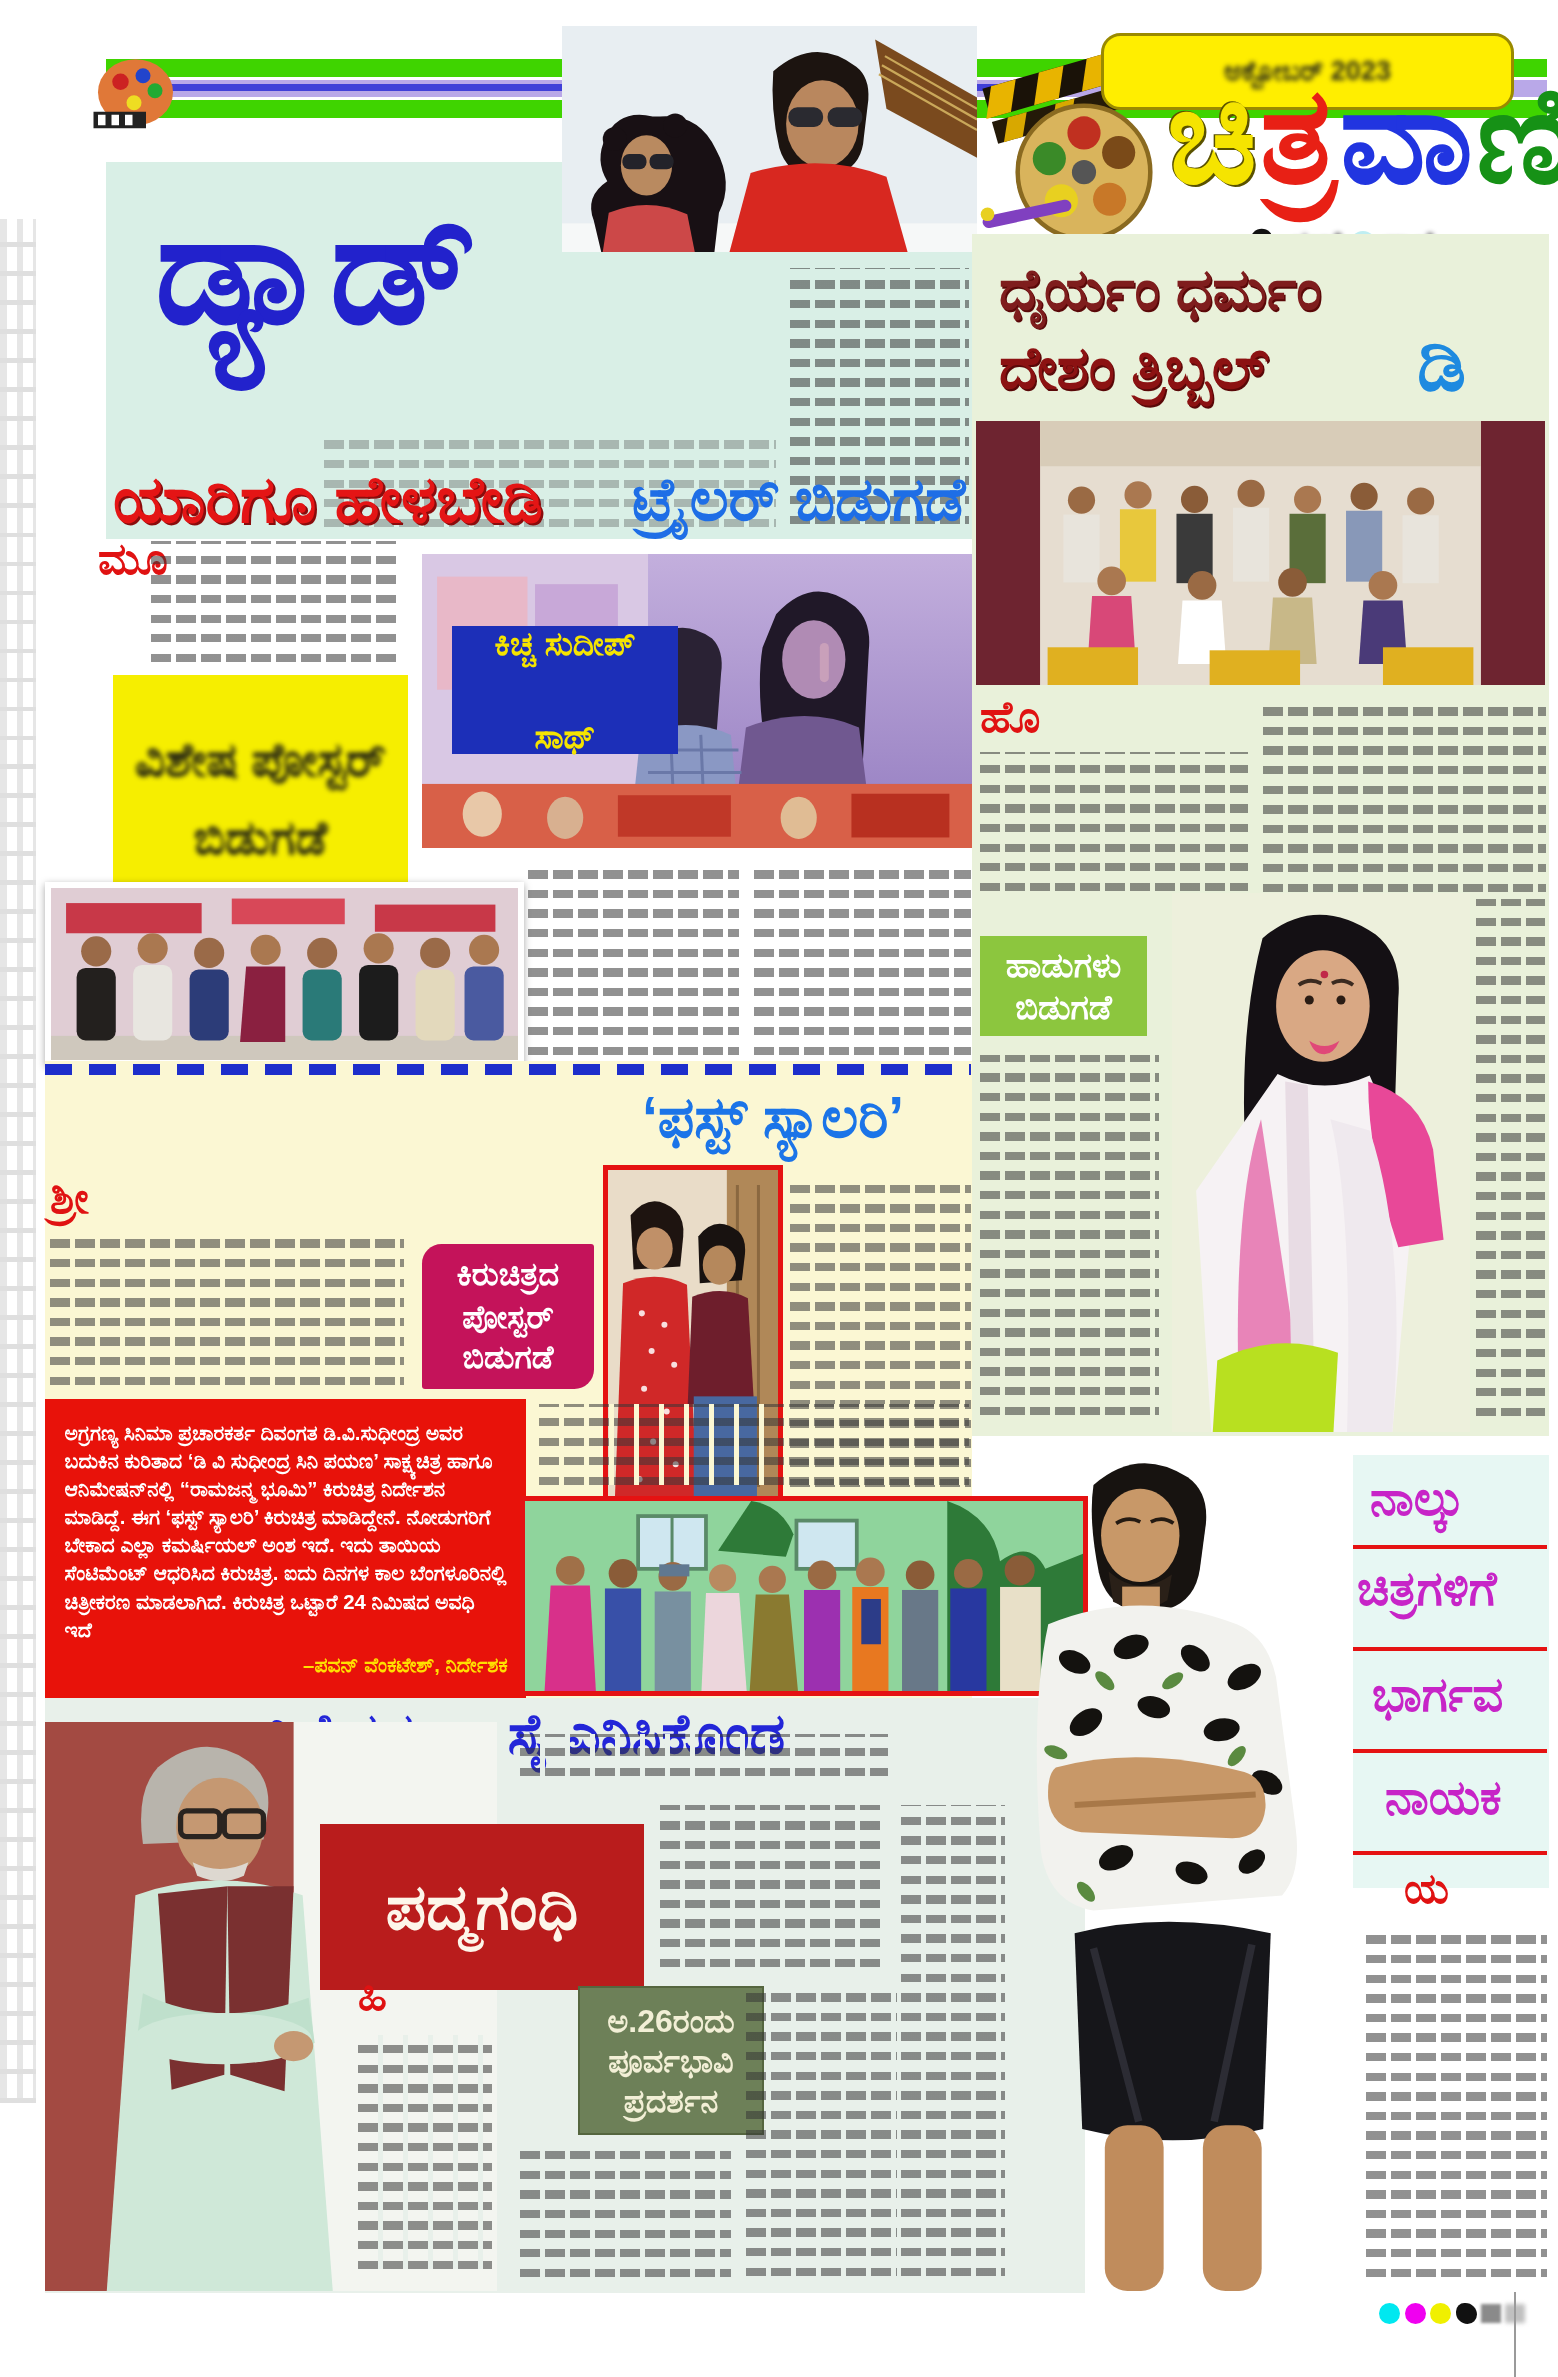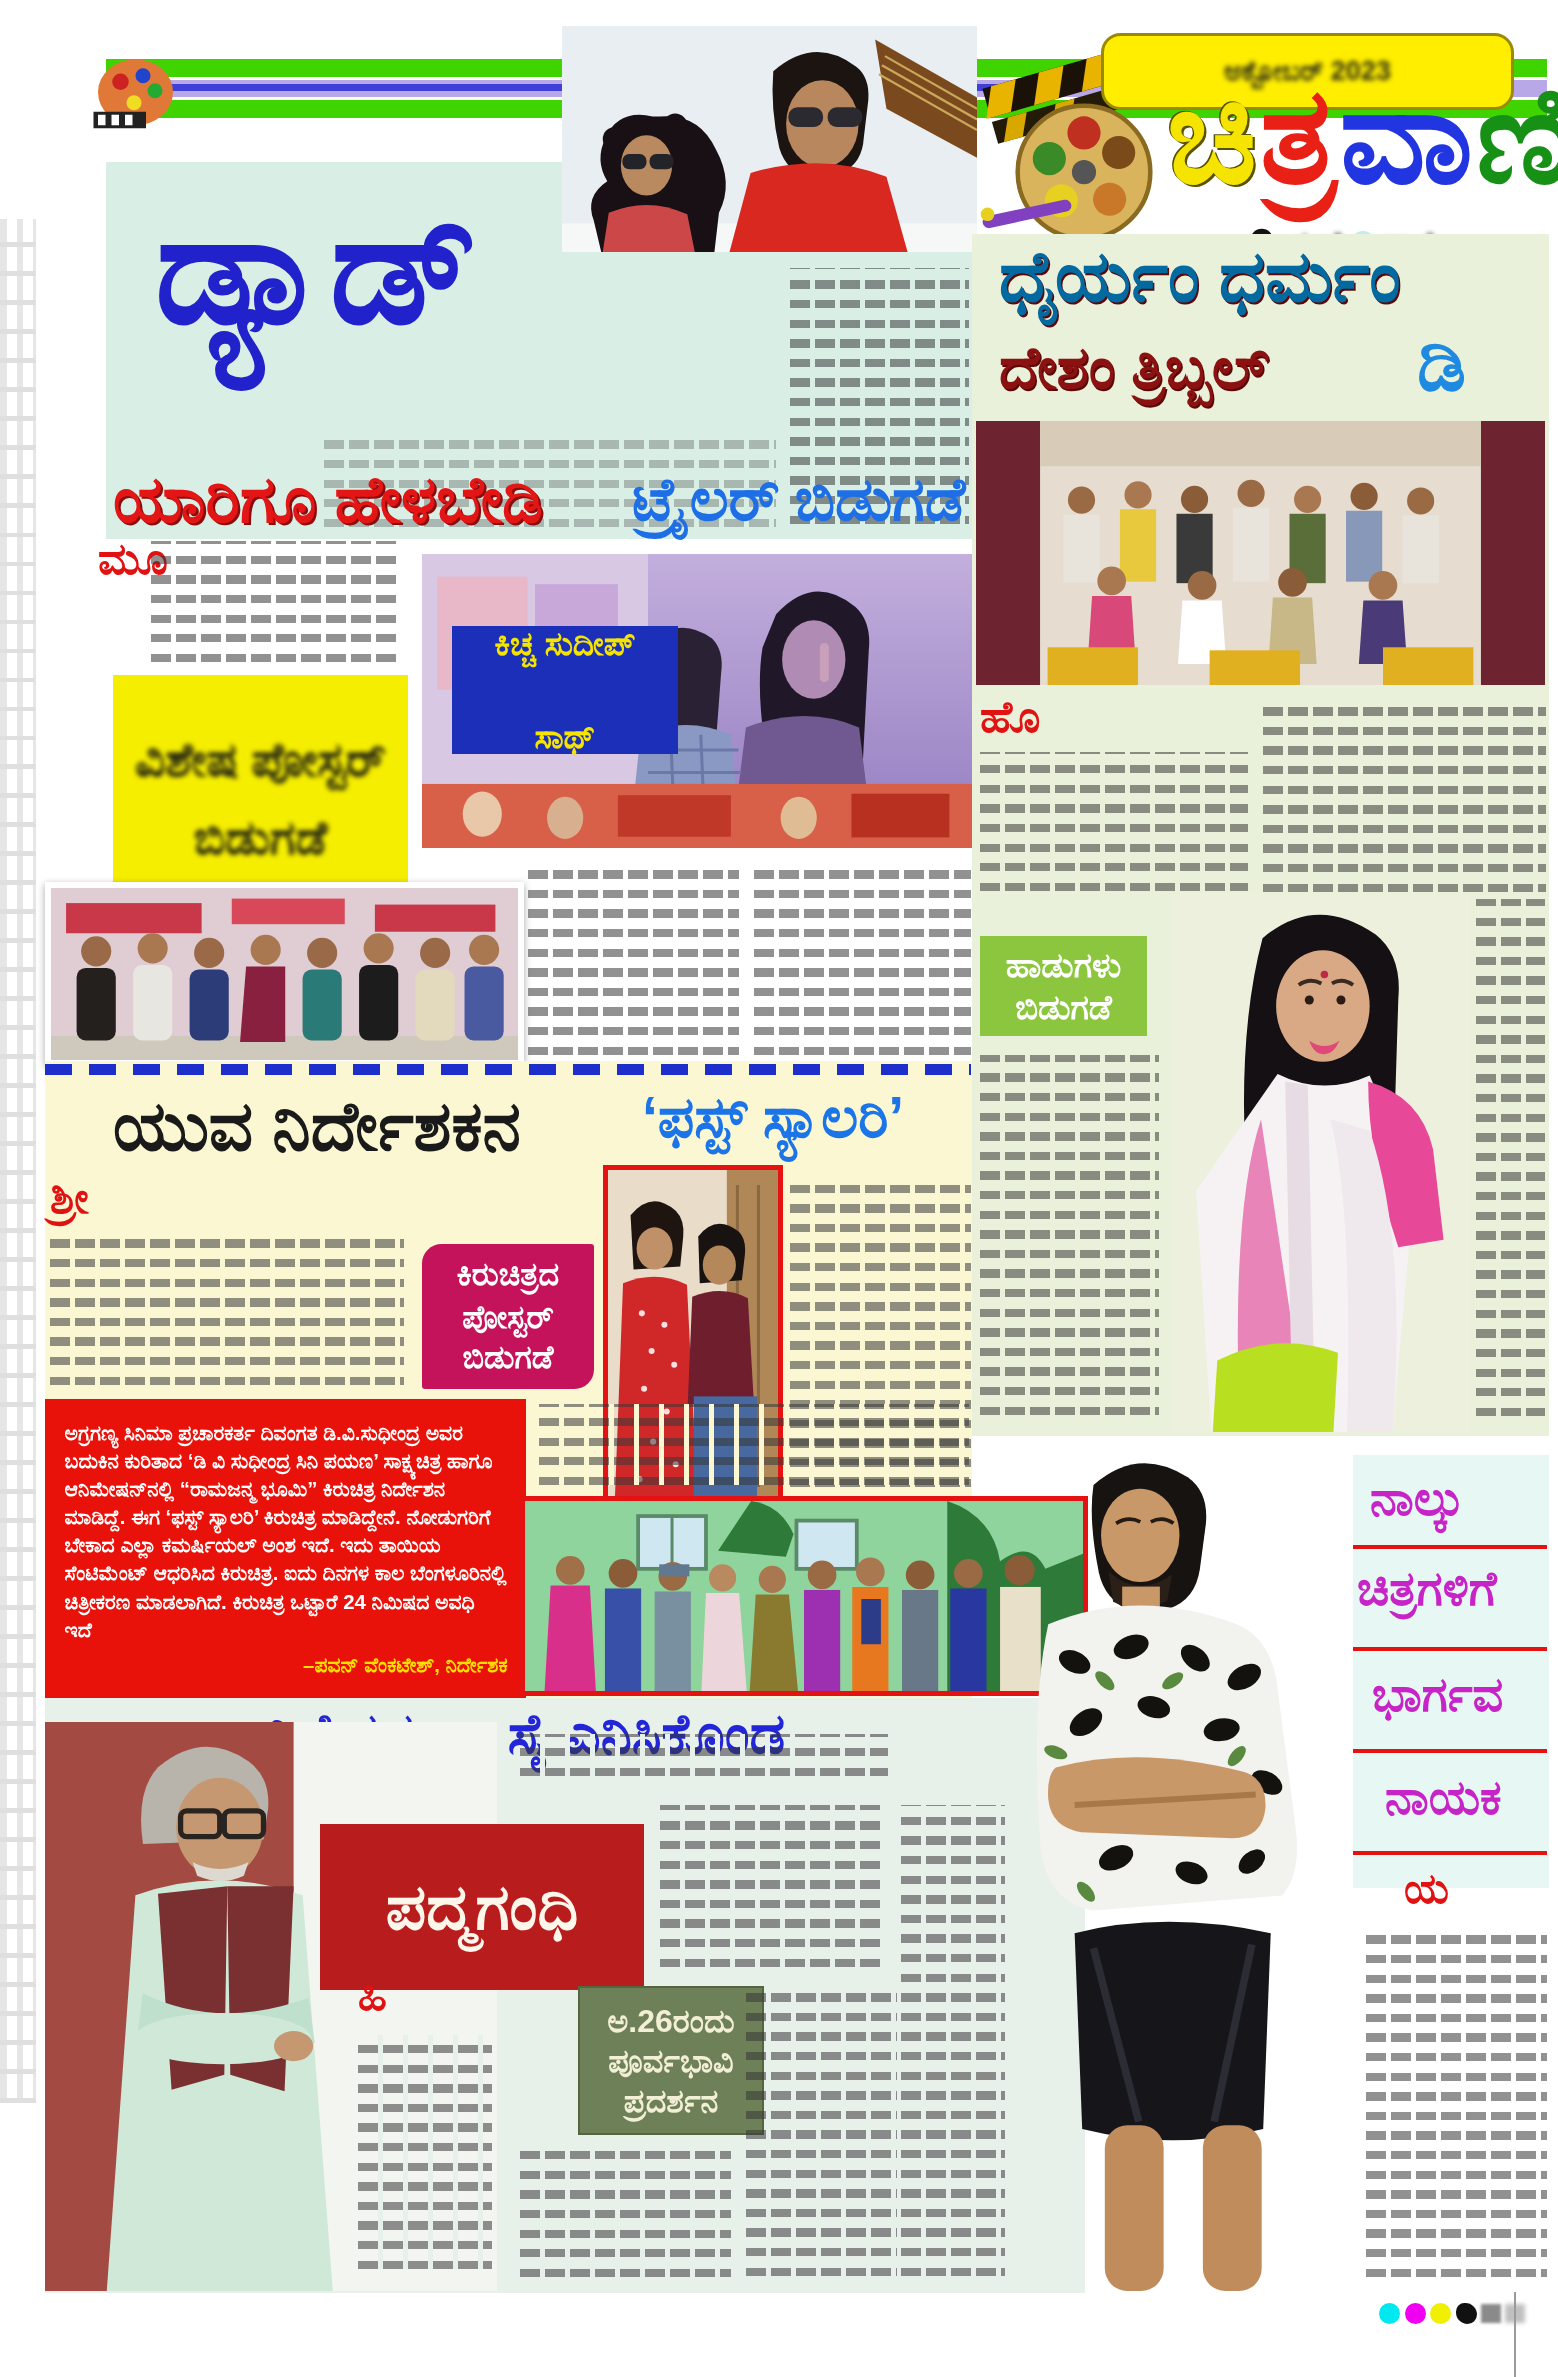--- a/index.html
+++ b/index.html
@@ -207,21 +207,20 @@
         <circle cx="575" cy="82" r="20" fill="#aa7850"></circle>
           <rect x="549" y="104" width="52" height="98" rx="12" fill="#4a5aa0"></rect>
       </g>
     </svg>
   </div>
   <div class="nz" style="left:528px;top:867px;width:211px;height:188px;--bg:#ffffff;"></div>
   <div class="nz" style="left:754px;top:867px;width:217px;height:188px;--bg:#ffffff;"></div>
 
   <div class="abs" style="left:45px;top:1061px;width:927px;height:695px;background:#fbf7d3;"></div>
   <div class="dash-div" style="left:45px;top:1064px;width:926px;"></div>
-  <div class="hl" style="left:113px;top:1091px;font-size:69px;color:#1a1a1a;">ಯುವ ನಿರ್ದೇಶಕನ</div>
   <div class="hl" style="left:642px;top:1088px;font-size:57px;color:#1b74e8;">‘ಫಸ್ಟ್ ಸ್ಯಾಲರಿ’</div>
   <div class="dropcap" style="left:50px;top:1176px;font-size:44px;">ಶ್ರೀ</div>
   <div class="nz" style="left:50px;top:1230px;width:354px:height:151px;height:151px;--bg:#fbf7d3;"></div>
   <div class="nz" style="left:50px;top:1230px;width:354px;height:155px;--bg:#fbf7d3;"></div>
 
   <div class="label-box" style="left:422px;top:1244px;width:172px;height:145px;background:#c4135a;border-radius:19.6px 3px 19.6px 3px;">
     <span style="font-size:32px;color:#fff;font-family:Liberation Mono, monospace;">ಕಿರುಚಿತ್ರದ</span>
     <span style="font-size:32px;color:#fff;">ಪೋಸ್ಟರ್</span>
     <span style="font-size:32px;color:#fff;">ಬಿಡುಗಡೆ</span>
   </div>
@@ -327,21 +326,21 @@
   <div class="label-box" style="left:578px;top:1986px;width:182px;height:145px;background:#6d8058;border:2.3px solid #55663f;">
     <span style="font-size:32px;color:#f2efd6;">ಅ.26ರಂದು</span>
     <span style="font-size:32px;color:#f2efd6;">ಪೂರ್ವಭಾವಿ</span>
     <span style="font-size:32px;color:#f2efd6;">ಪ್ರದರ್ಶನ</span>
   </div>
   <div class="nz" style="left:520px;top:2145px;width:211px;height:132px;--bg:#e8f0ea;"></div>
   <div class="nz" style="left:746px;top:1990px;width:151px;height:286px;--bg:#e8f0ea;"></div>
   <div class="nz" style="left:901px;top:1805px;width:104px;height:471px;--bg:#e8f0ea;"></div>
 
   <div class="abs" style="left:972px;top:234px;width:577px;height:1202px;background:#e9f1da;"></div>
-  <div class="hl" style="left:999px;top:240px;font-size:71px;color:#0369a1;text-shadow:1.5px 1.5px 0 #5a0808;">ಧೈರ್ಯಂ ಧರ್ಮಂ</div>
+  <div class="hl" style="left:999px;top:260px;font-size:57px;color:#7f1d1d;text-shadow:1.5px 1.5px 0 #5a0808;">ಧೈರ್ಯಂ ಧರ್ಮಂ</div>
   <div class="hl" style="left:999px;top:338px;font-size:59px;color:#8c1212;text-shadow:1.5px 1.5px 0 #5a0808;">ದೇಶಂ ತ್ರಿಬ್ಬಲ್</div>
   <div class="hl" style="left:1417px;top:323px;font-size:78px;color:#1e8ae0;">ಡಿ</div>
 
   <div class="photo-frame" style="left:976px;top:421px;width:569px;height:264px;">
     <svg width="569" height="264" viewBox="0 0 755 350" preserveAspectRatio="none">
       <rect width="755" height="350" fill="#e6ddd0"></rect>
       <rect x="0" y="0" width="85" height="350" fill="#6e2430"></rect>
       <rect x="670" y="0" width="85" height="350" fill="#6e2430"></rect>
       <rect x="85" y="0" width="585" height="60" fill="#d8ccb8"></rect>
       <g>

